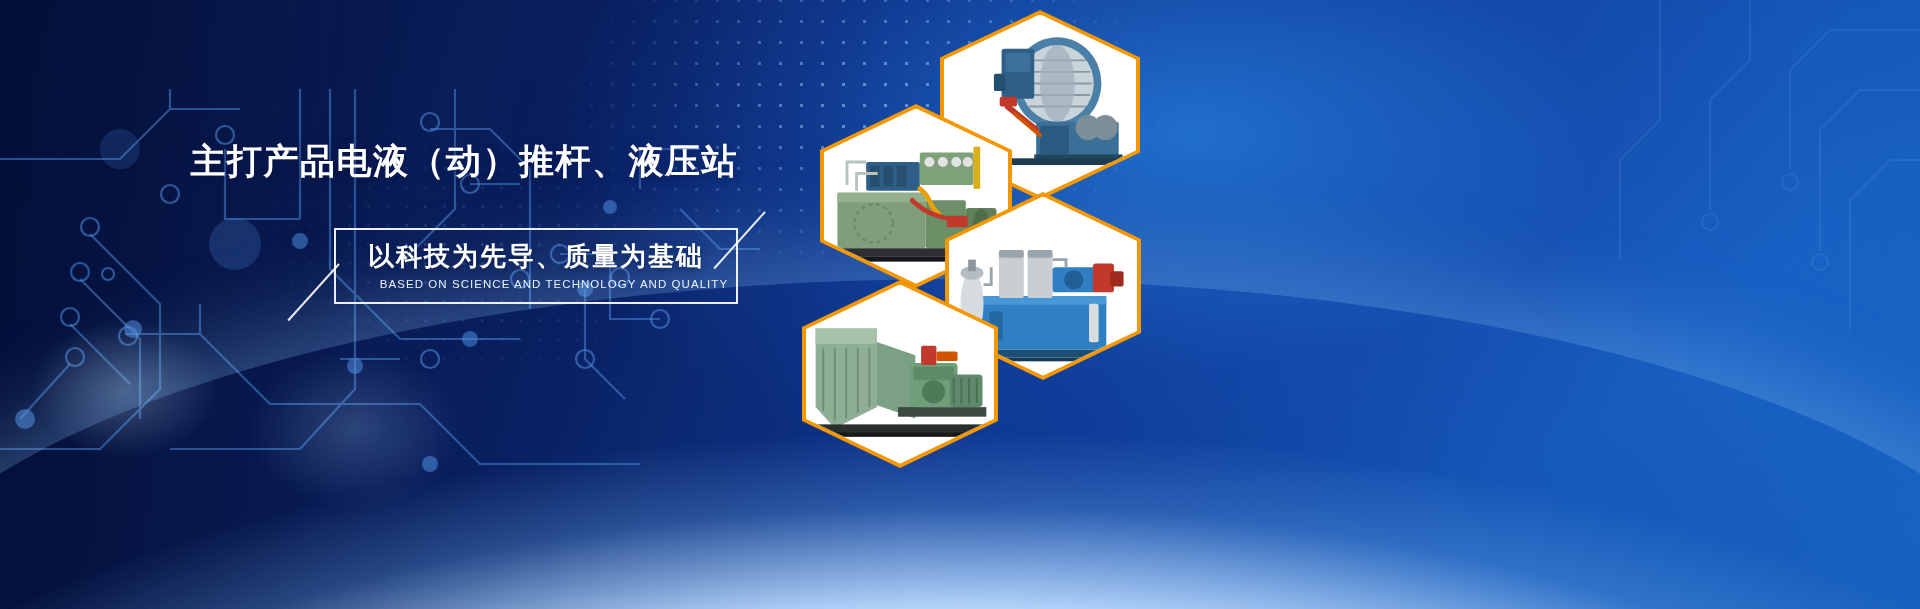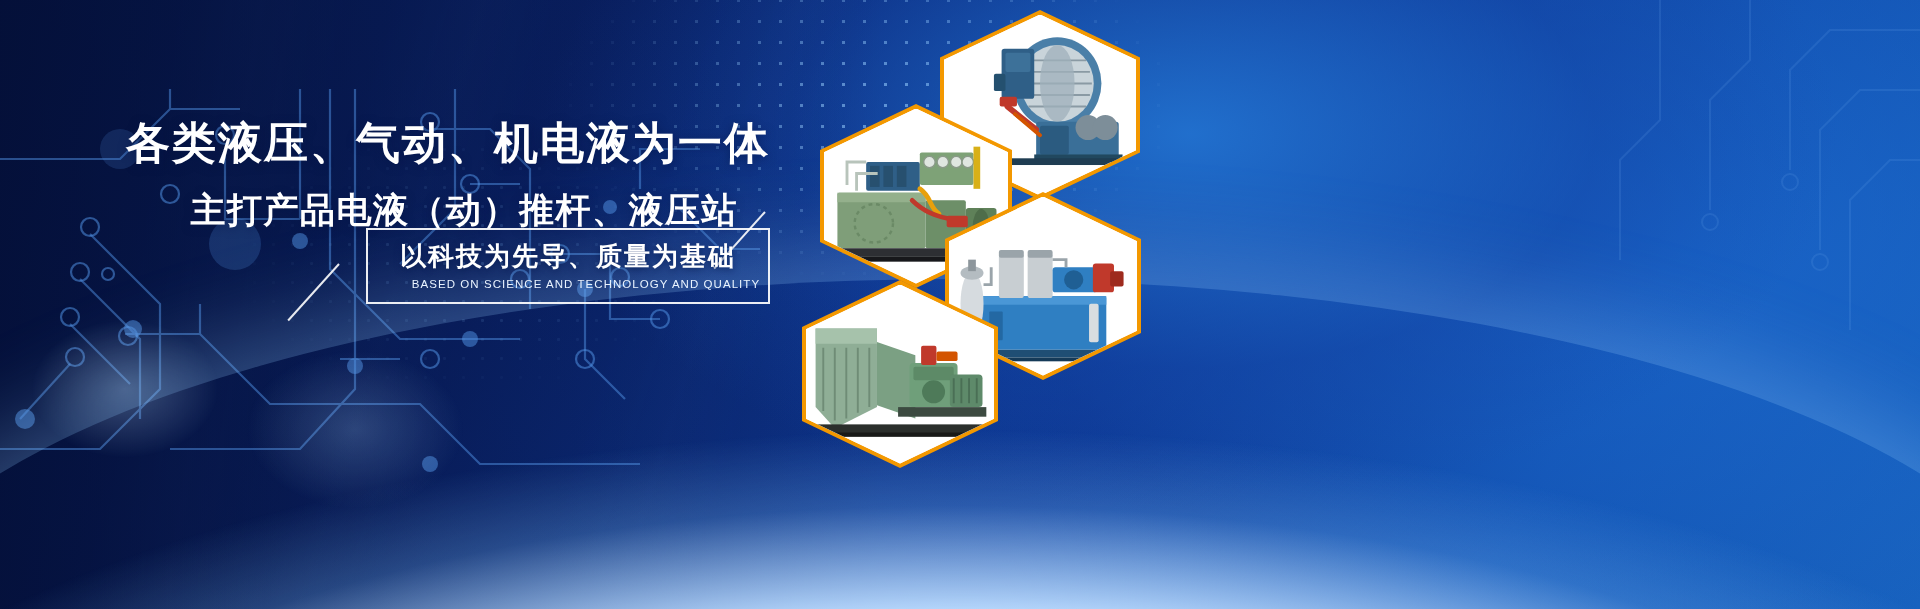--- a/index.html
+++ b/index.html
@@ -64,21 +64,21 @@
     color:#ffffff; font-size:44px; font-weight:700; letter-spacing:2px; line-height:1.12;
     padding-right:30px; text-shadow:0 2px 10px rgba(0,20,70,.55);
   }
   .subline{
     color:#ffffff; font-size:35px; font-weight:700; letter-spacing:1.5px; line-height:1.2;
     padding-right:62px; margin-top:22px; text-shadow:0 2px 9px rgba(0,20,70,.5);text-align:right;
   }
 
   .slogan-wrap{ position:absolute; left:326px; top:228px; width:470px; height:96px; z-index:7; }
   .slogan-box{
-    position:absolute; left:40px; top:0; width:404px; height:76px;
+    position:absolute; left:8px; top:0; width:404px; height:76px;
     border:2px solid rgba(255,255,255,0.92);
     display:flex; flex-direction:column; align-items:center; justify-content:center;
   }
   .slogan-cn{ color:#fff; font-size:26px; font-weight:700; letter-spacing:2px; line-height:1.1;
     text-shadow:0 2px 7px rgba(0,20,70,.6); }
   .slogan-en{ color:#e9f3ff; font-size:11.5px; letter-spacing:1.05px; margin-top:7px; white-space:nowrap;padding-left:36px; }
   .slash{ position:absolute; width:2px; background:rgba(255,255,255,0.9); }
   .slash.l{ left:12px; top:36px; height:76px; transform:rotate(42deg); transform-origin:top center; }
   .slash.r{ left:438px; top:-16px; height:76px; transform:rotate(42deg); transform-origin:top center; }
 
@@ -181,21 +181,20 @@
       <circle cx="210" cy="222" r="8"></circle>
       <circle cx="320" cy="262" r="8"></circle>
     </g>
   </svg>
 
   <div class="glow-left"></div>
   <div class="glow-r"></div>
   <div class="globe"></div>
 
   <div class="copy">
-    <div class="headline">各类液压、气动、机电液为一体</div>
     <div class="subline">主打产品电液（动）推杆、液压站</div>
   </div>
 
   <div class="slogan-wrap">
     <div class="slash l"></div>
     <div class="slash r"></div>
     <div class="slogan-box">
       <div class="slogan-cn">以科技为先导、质量为基础</div>
       <div class="slogan-en">BASED ON SCIENCE AND TECHNOLOGY AND QUALITY</div>
     </div>

